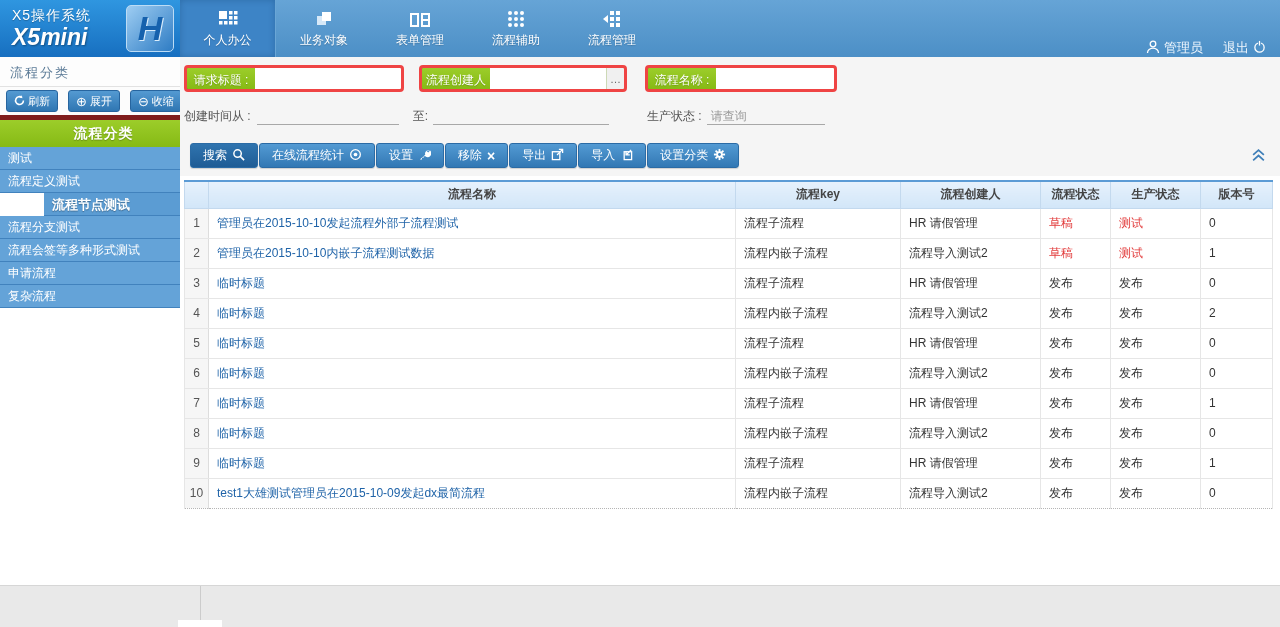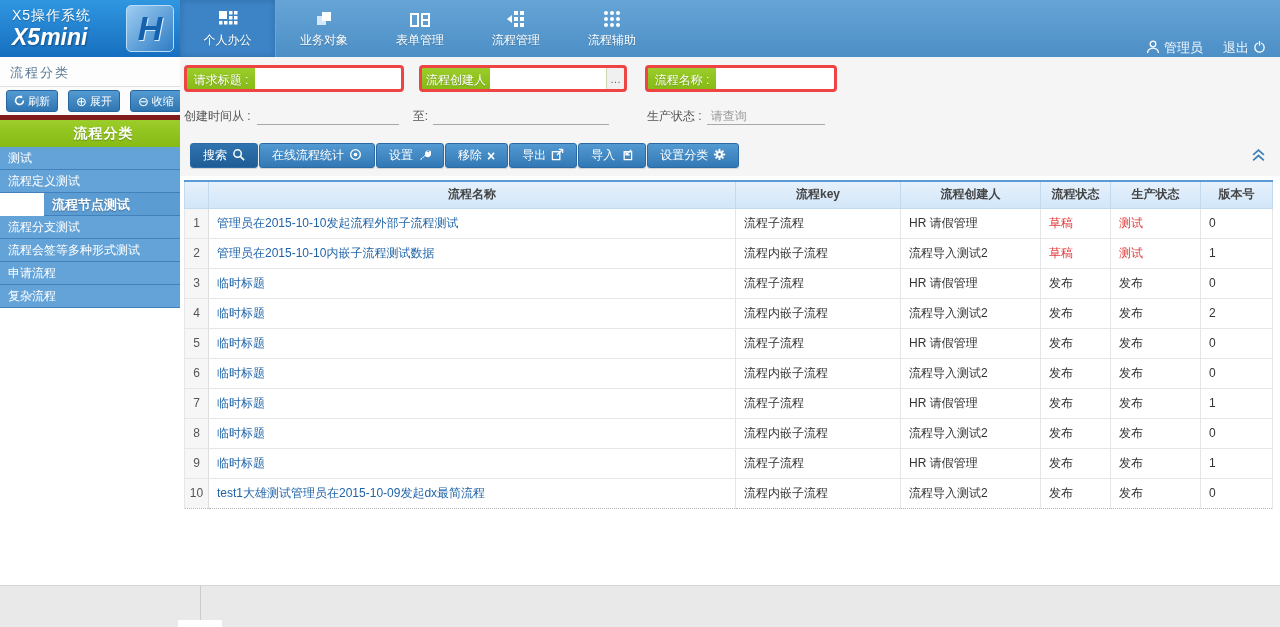--- a/index.html
+++ b/index.html
@@ -121,52 +121,52 @@
               <rect x="2" y="2" width="7" height="12"></rect>
               <rect x="13" y="2" width="7" height="12"></rect>
             </g>
             <line x1="13" y1="8" x2="20" y2="8" stroke="#fff" stroke-width="2"></line>
           </svg>
       </span>
       <span class="tlabel">表单管理</span>
     </div>
     <div class="tab">
       <span class="nicon">
-        <svg width="20" height="18" viewBox="0 0 20 18">
-            <g fill="#fff">
-              <rect x="8" y="1" width="4" height="4"></rect>
-              <rect x="14" y="1" width="4" height="4"></rect>
-              <rect x="8" y="7" width="4" height="4"></rect>
-              <rect x="14" y="7" width="4" height="4"></rect>
-              <rect x="8" y="13" width="4" height="4"></rect>
-              <rect x="14" y="13" width="4" height="4"></rect>
-              <path d="M1 9 l5-4 v3 h0 v2 h0 v3 z"></path>
-            </g>
-          </svg>
-      </span>
-      <span class="tlabel">流程管理</span>
-    </div>
-    <div class="tab">
-      <span class="nicon">
         <svg width="18" height="18" viewBox="0 0 18 18">
             <g fill="#fff">
               <circle cx="3" cy="3" r="2"></circle>
               <circle cx="9" cy="3" r="2"></circle>
               <circle cx="15" cy="3" r="2"></circle>
               <circle cx="3" cy="9" r="2"></circle>
               <circle cx="9" cy="9" r="2"></circle>
               <circle cx="15" cy="9" r="2"></circle>
               <circle cx="3" cy="15" r="2"></circle>
               <circle cx="9" cy="15" r="2"></circle>
               <circle cx="15" cy="15" r="2"></circle>
             </g>
           </svg>
       </span>
       <span class="tlabel">流程辅助</span>
     </div>
+    <div class="tab">
+      <span class="nicon">
+        <svg width="20" height="18" viewBox="0 0 20 18">
+            <g fill="#fff">
+              <rect x="8" y="1" width="4" height="4"></rect>
+              <rect x="14" y="1" width="4" height="4"></rect>
+              <rect x="8" y="7" width="4" height="4"></rect>
+              <rect x="14" y="7" width="4" height="4"></rect>
+              <rect x="8" y="13" width="4" height="4"></rect>
+              <rect x="14" y="13" width="4" height="4"></rect>
+              <path d="M1 9 l5-4 v3 h0 v2 h0 v3 z"></path>
+            </g>
+          </svg>
+      </span>
+      <span class="tlabel">流程管理</span>
+    </div>
   </div>
   <div class="userarea">
     <span class="uitem">
       <span>
         <svg width="14" height="14" viewBox="0 0 14 14">
             <circle cx="7" cy="4" r="2.8" fill="none" stroke="#fff" stroke-width="1.3"></circle>
             <path d="M1.5 13 a5.5 4.8 0 0 1 11 0" fill="none" stroke="#fff" stroke-width="1.3"></path>
           </svg>
       </span>
       <span>管理员</span>

